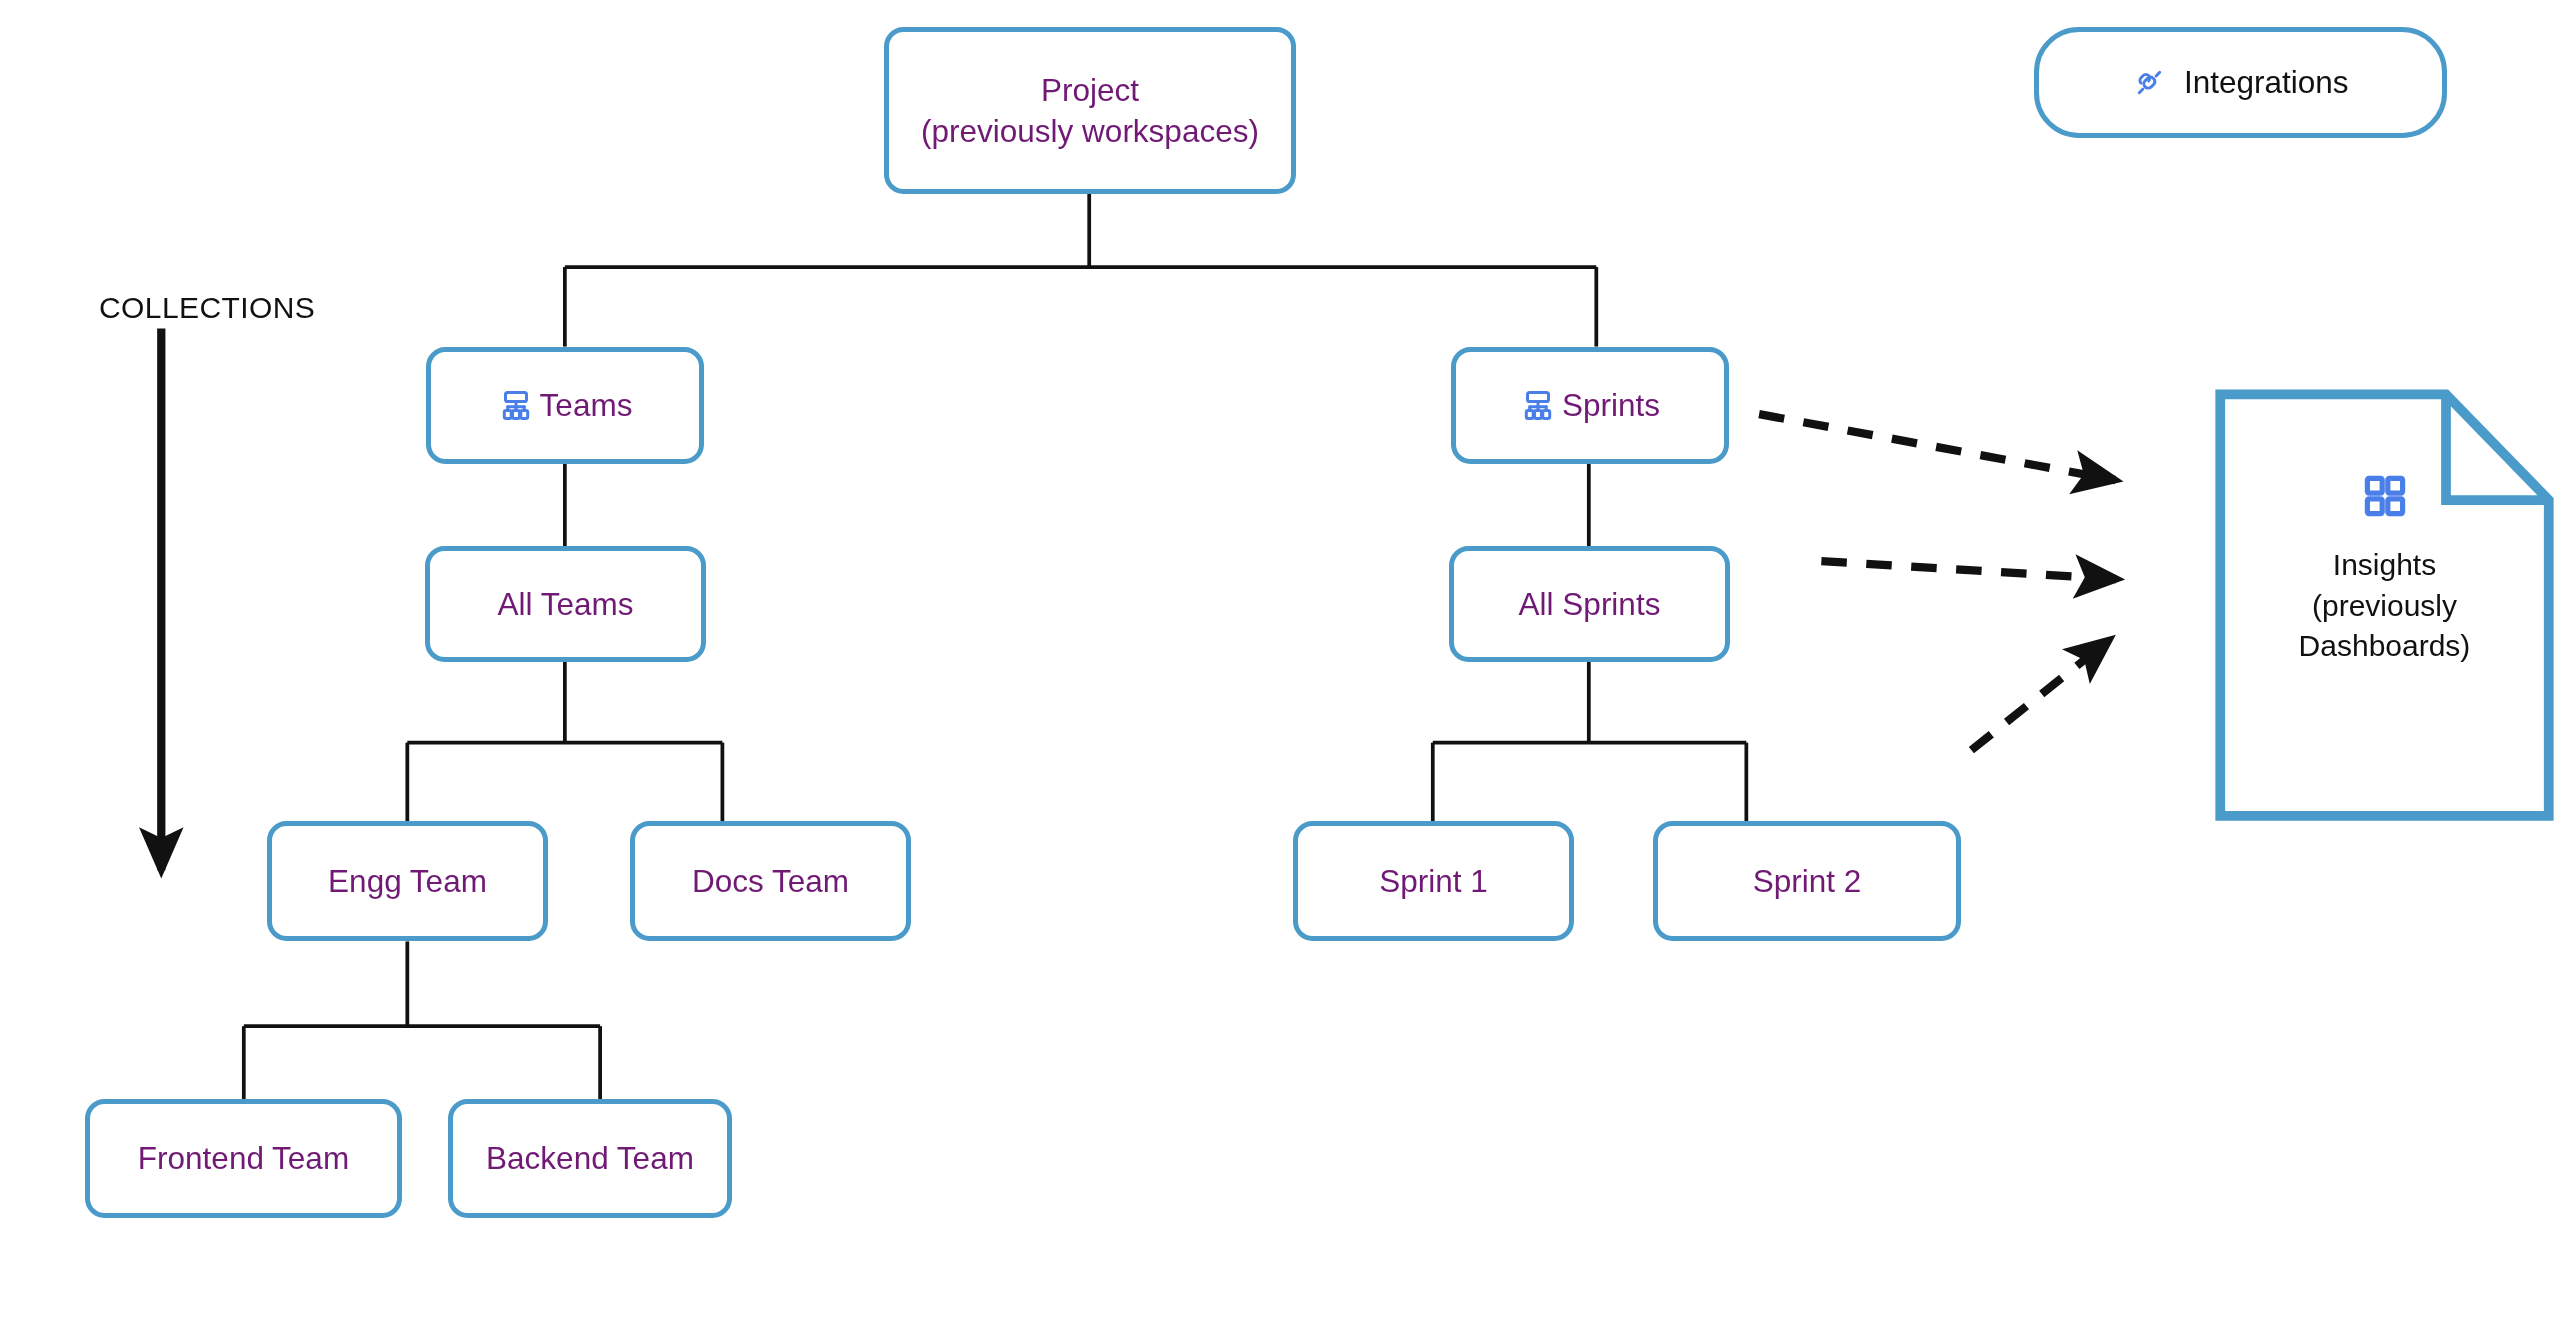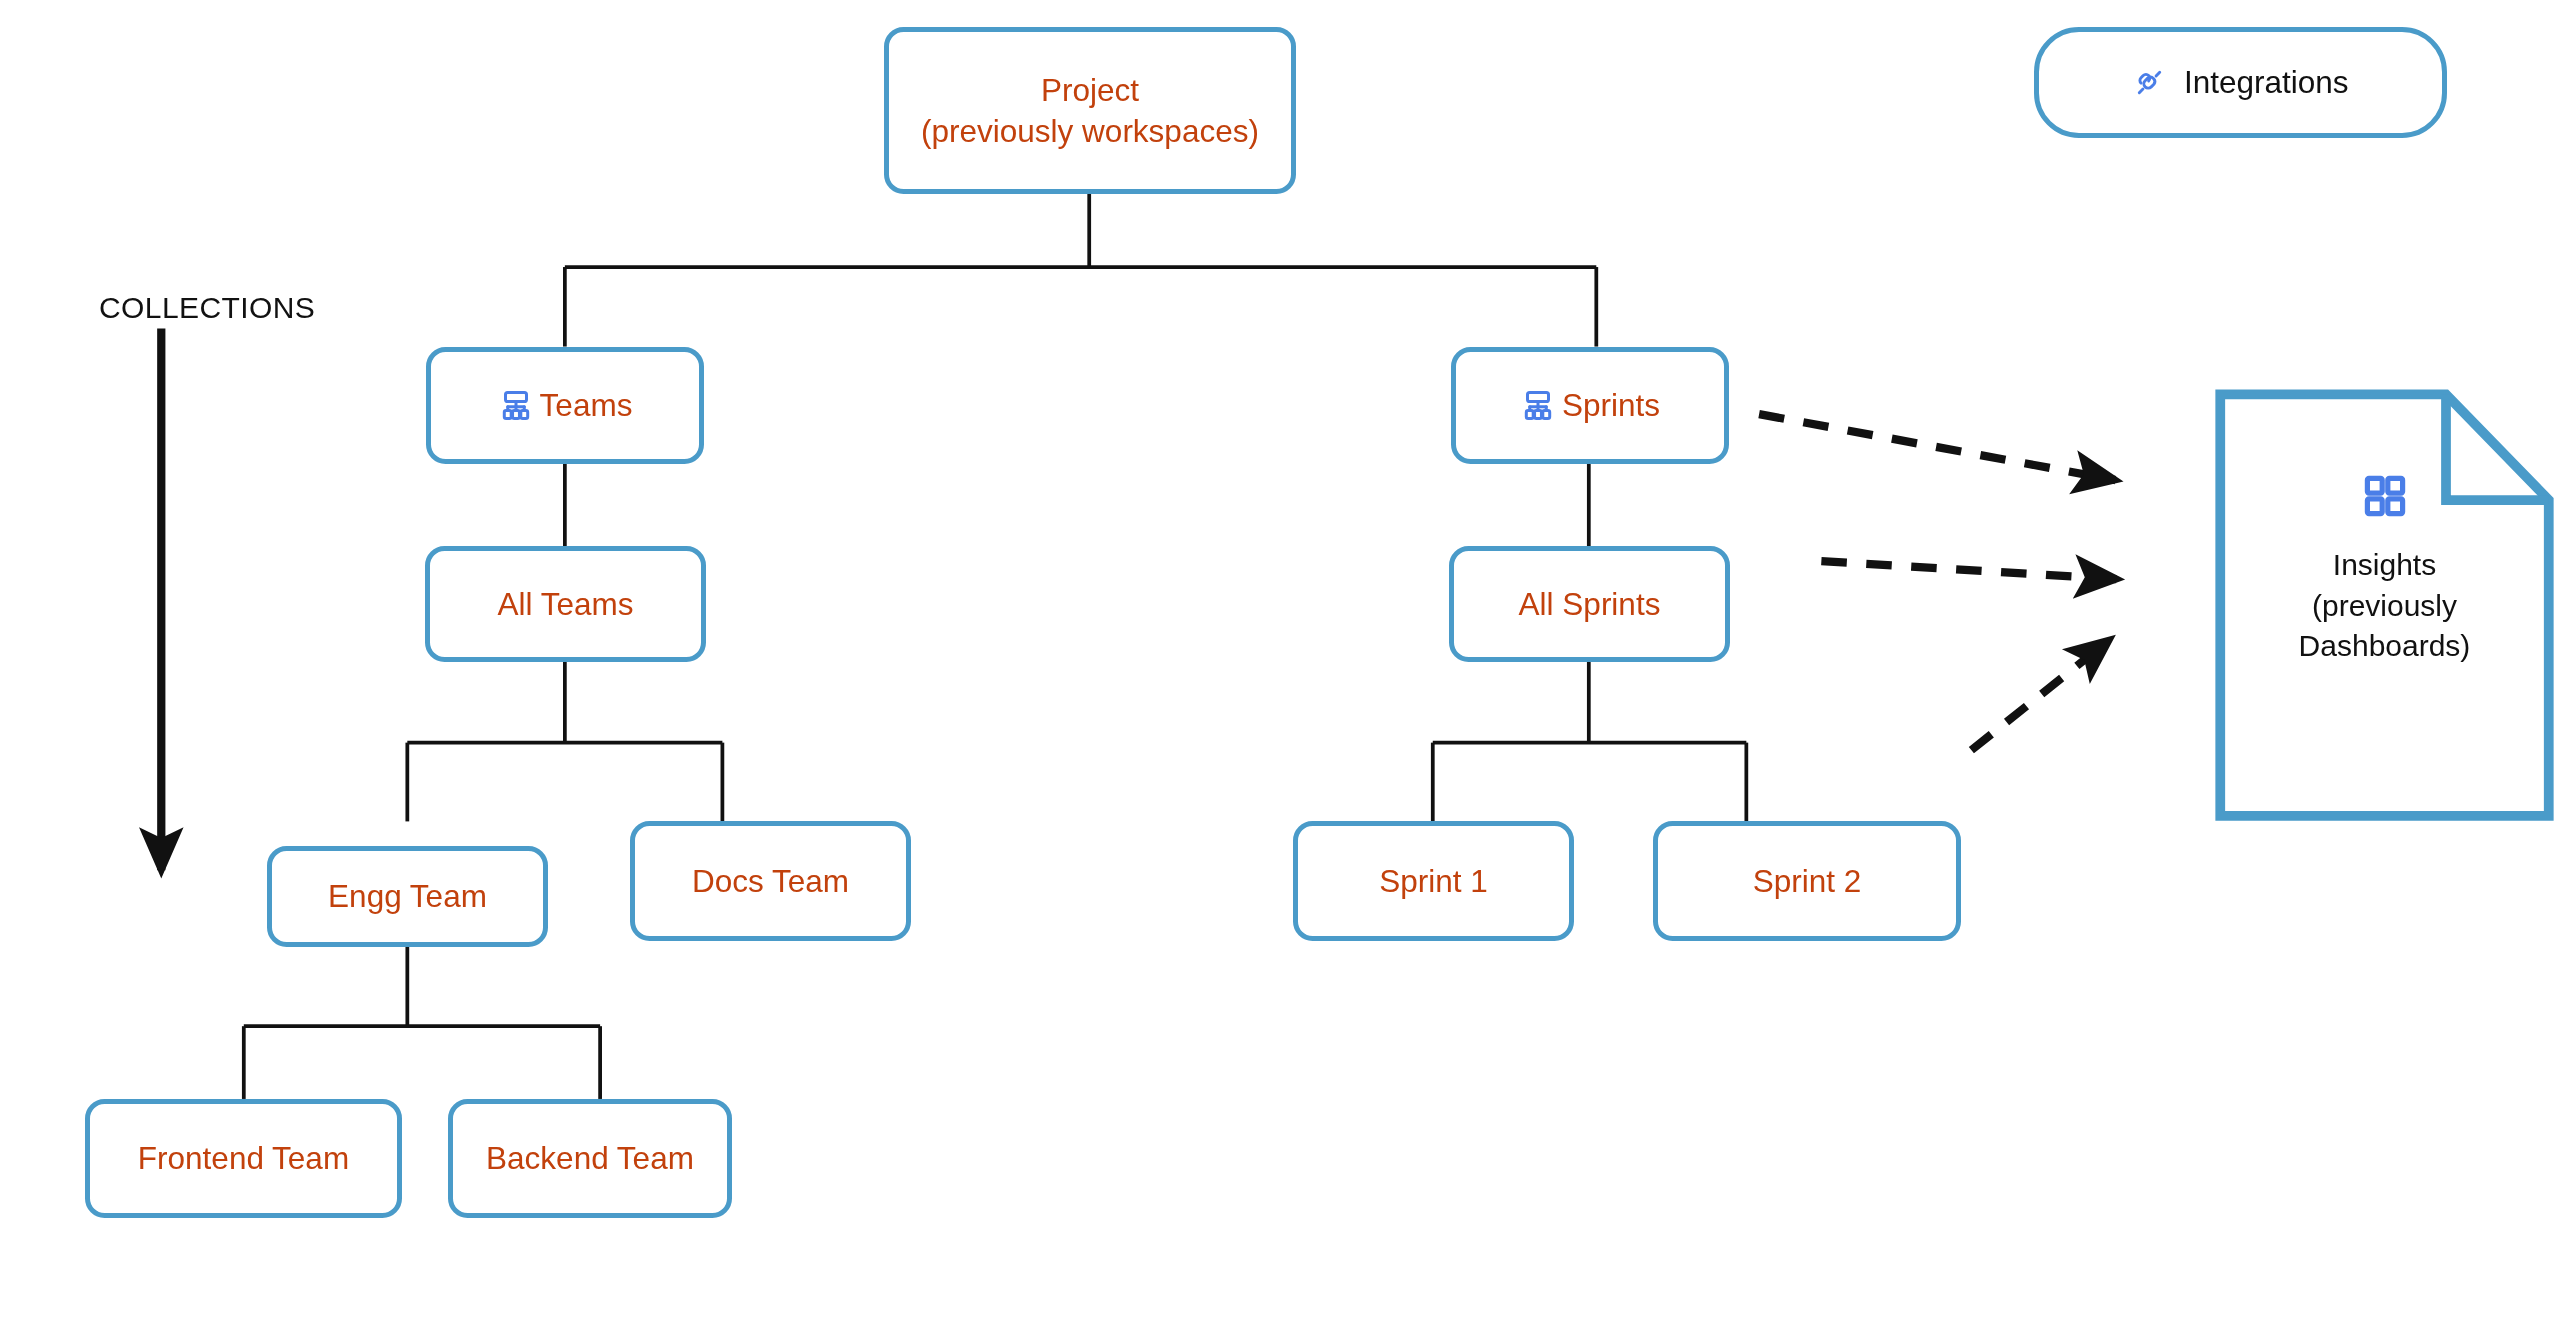--- a/index.html
+++ b/index.html
@@ -35,21 +35,21 @@
     box-sizing: border-box;
     border: 5.3px solid #4a9bc9;
     border-radius: 19.5px;
     background: #ffffff;
     display: flex;
     align-items: center;
     justify-content: center;
     text-align: center;
     line-height: 1.3;
     font-size: 31.5px;
-    color: #c2410c;
+    color: #701a75;
     z-index: 3;
   }
   .node .label { white-space: pre-line; }
 
   .node.with-icon {
     gap: 6px;
   }
 
   
   .pill {
@@ -212,21 +212,21 @@
   </div>
 
   <div class="node" style="left:1449px; top:546px; width:281px; height:116px;">
     <span class="label">All Sprints</span>
   </div>
 
   <div class="node" style="left:425px; top:546px; width:281px; height:116px;">
     <span class="label">All Teams</span>
   </div>
 
-  <div class="node" style="left:267px; top:846px; width:281px; height:101px;">
+  <div class="node" style="left:267px; top:821px; width:281px; height:120px;">
     <span class="label">Engg Team</span>
   </div>
 
   <div class="node" style="left:630px; top:821px; width:281px; height:120px;">
     <span class="label">Docs Team</span>
   </div>
 
   <div class="node" style="left:1293px; top:821px; width:281px; height:120px;">
     <span class="label">Sprint 1</span>
   </div>

